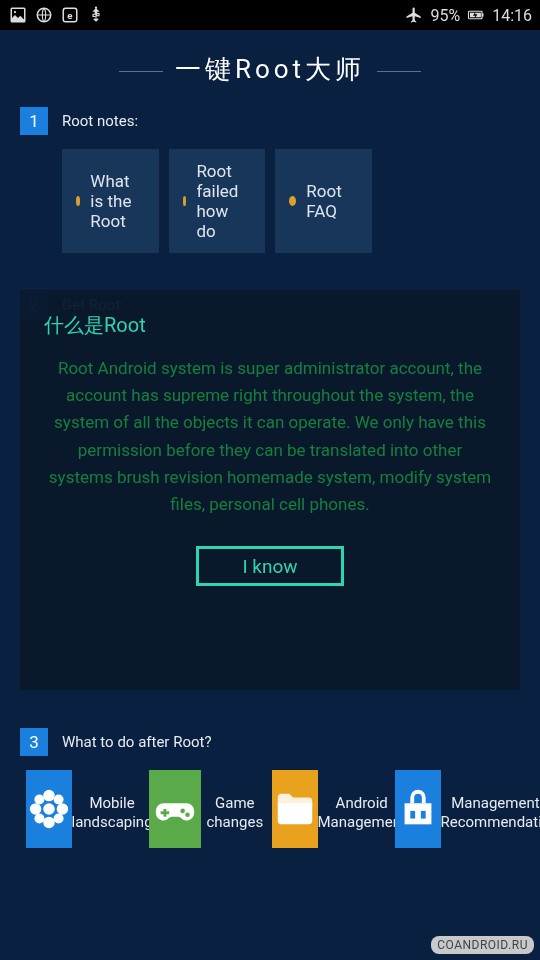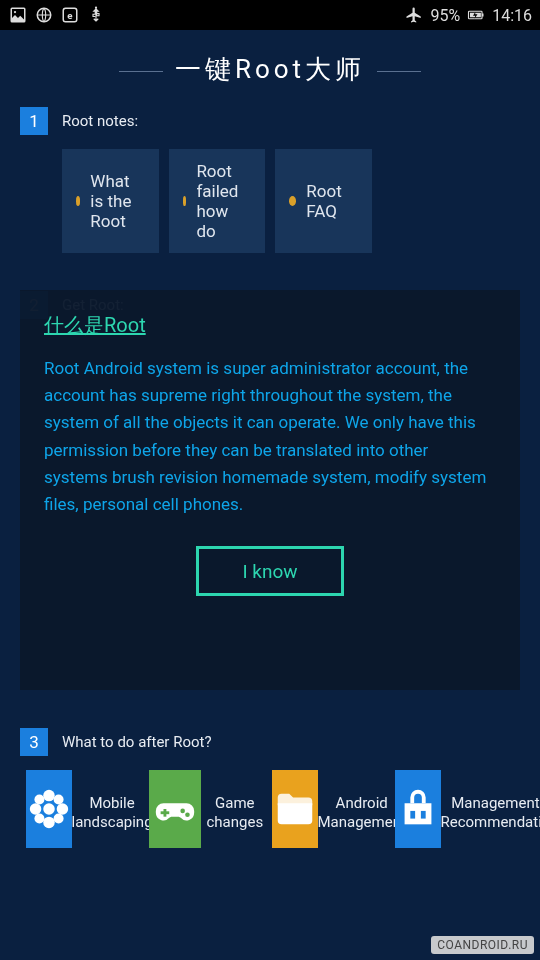--- a/index.html
+++ b/index.html
@@ -63,39 +63,39 @@
   .bottom-item { display: flex; flex-direction: row; align-items: center; width: 120px; }
   .bottom-icon-wrap { width: 78px; height: 78px; display: flex; align-items: center; justify-content: center; margin-bottom: 8px; }
   .bottom-label { font-size: 15px; text-align: center; line-height: 1.25; color: #e8ecf2; }
   .modal-backdrop {
     position: absolute;
     top: 290px; left: 20px; right: 20px;
     height: 400px;
     background: rgba(10, 24, 44, 0.96);
     padding: 22px 24px;
   }
-  .modal-title { color: #2dd6b0; font-size: 20px; margin-bottom: 16px; text-decoration: underline; }
-  .modal-body { color: #0ea5e9; font-size: 17px; line-height: 1.6; }
+  .modal-title { color: #2dd6b0; font-size: 20px; margin-bottom: 16px; }
+  .modal-body { color: #15803d; font-size: 17px; line-height: 1.6; text-align: center; }
   .modal-btn {
     margin: 28px auto 0;
-    width: 148px; height: 50px;
+    width: 148px; height: 40px;
     border: 3px solid #2dd6b0;
     color: #2dd6b0;
     display: flex; align-items: center; justify-content: center;
     font-size: 19px;
     cursor: pointer;
   }
   .watermark {
     position: absolute;
     bottom: 6px; right: 6px;
     background: rgba(220,220,220,0.9);
     color: #444;
     font-size: 12px;
     padding: 2px 6px;
-    border-radius: 3px;
+    border-radius: 8px;
     letter-spacing: 0.5px;
   }
 </style>
 </head>
 <body>
 
 <div class="status-bar">
   <div class="status-left">
     <span class="status-icon">
         <svg viewBox="0 0 24 24">

